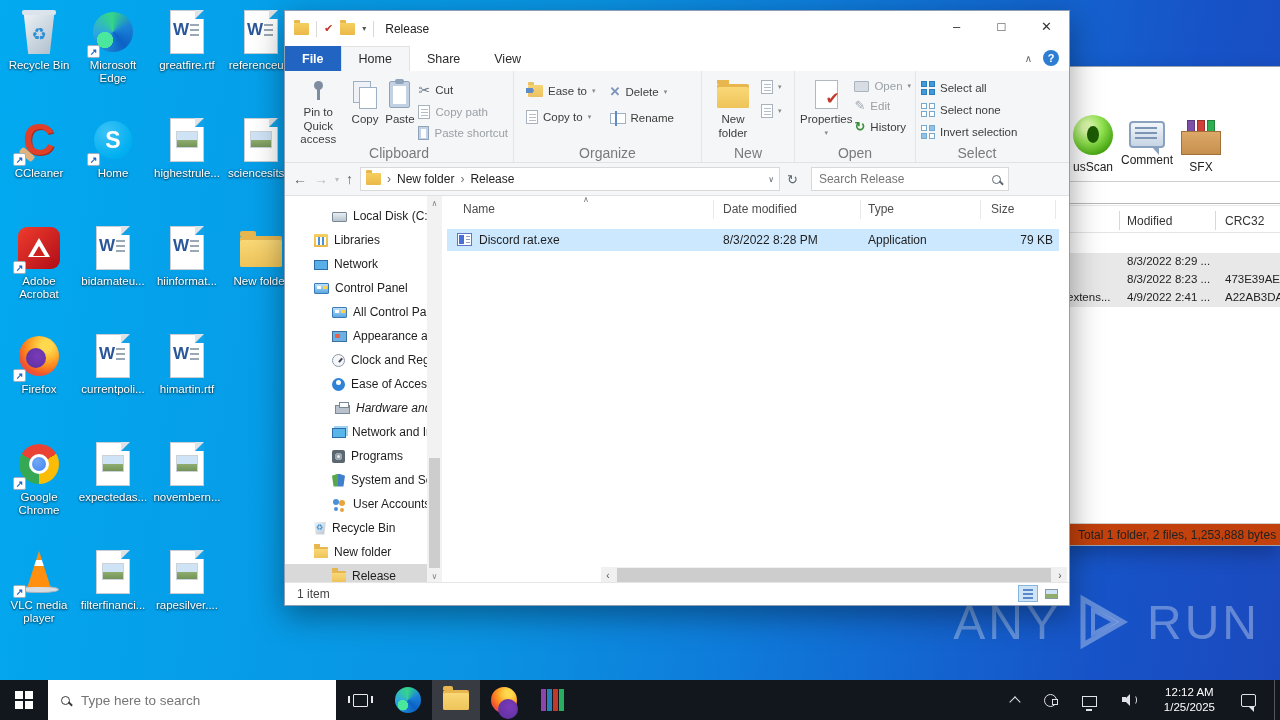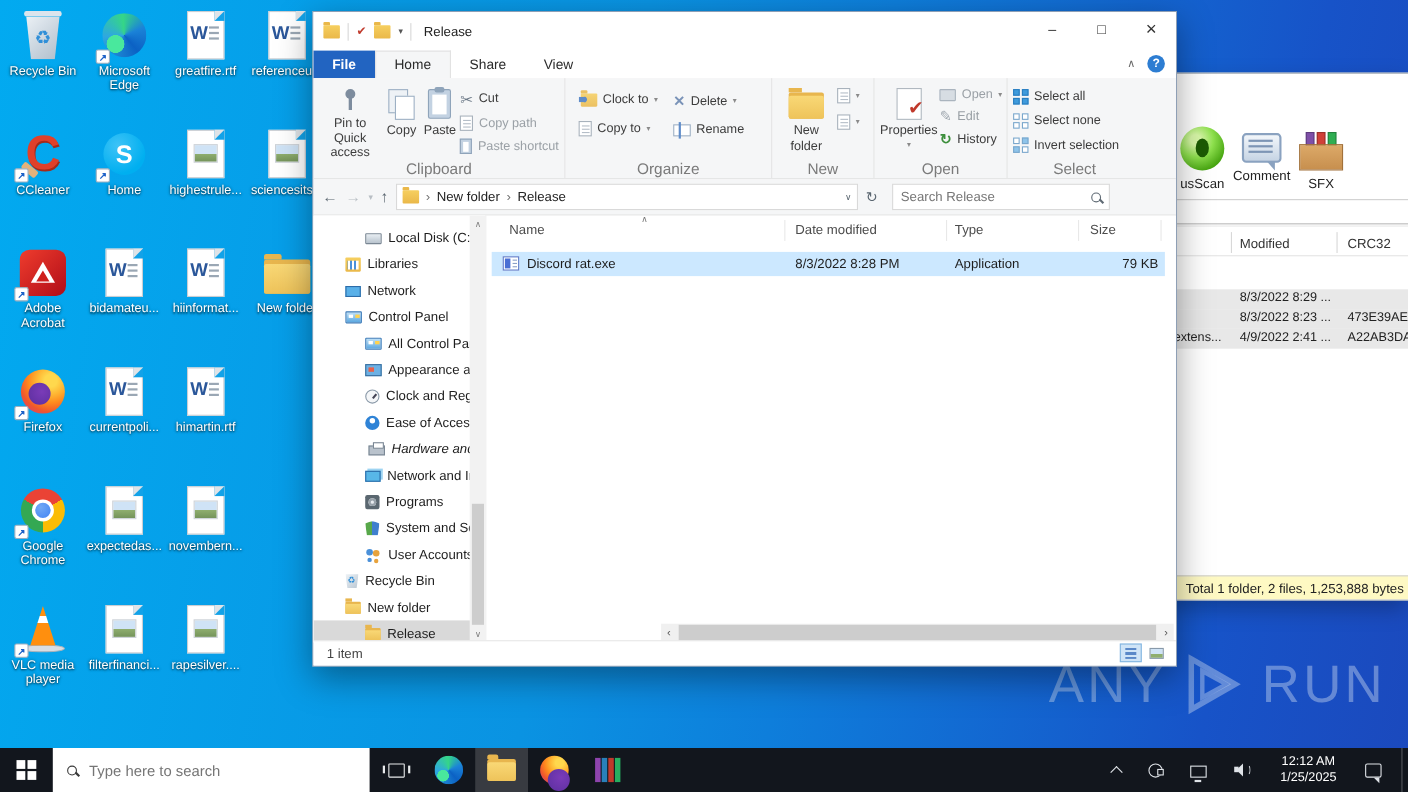--- a/index.html
+++ b/index.html
@@ -218,24 +218,24 @@
   .cmnt::before { content:""; position:absolute; left:4px; top:4px; width:22px; height:2px; background:#7d95b5; box-shadow:0 5px 0 #7d95b5,0 10px 0 #7d95b5; }
   .cmnt::after { content:""; position:absolute; right:4px; bottom:-9px; border-left:7px solid transparent; border-top:8px solid #8aa2c0; }
   .sfxbox { position:relative; width:42px; height:40px; }
   .sfxbox .bx { position:absolute; left:1px; bottom:0; width:40px; height:24px; background:linear-gradient(#dca968,#c78f4e); border:1px solid #a2713a; }
   .sfxbox .bk { position:absolute; bottom:18px; width:8px; height:17px; border:1px solid rgba(0,0,0,.25); }
   .wr-sep1 { position:absolute; left:0; right:0; top:114px; height:1px; background:#cfcfcf; }
   .wr-sep2 { position:absolute; left:0; right:0; top:136px; height:3px; border-top:1px solid #b8b8b8; border-bottom:1px solid #e8e8e8; }
   .wr-headers { position:absolute; left:0; right:0; top:142px; height:24px; border-bottom:1px solid #e4e4e4; }
   .wr-h { position:absolute; top:5px; font-size:12px; color:#333; }
   .wr-v { position:absolute; top:2px; width:1px; height:19px; background:#d8d8d8; }
-  .wr-rows { position:absolute; left:0; right:0; top:196px; }
+  .wr-rows { position:absolute; left:0; right:0; top:186px; }
   .wr-row { position:relative; height:18px; background:#e8e8e8; }
   .wr-row span { position:absolute; top:2px; font-size:11.5px; color:#222; white-space:nowrap; }
-  .wr-status { position:absolute; left:0; right:0; bottom:0; height:22px; border-top:1px solid #d0d0d0; background:#fef9c3;
+  .wr-status { position:absolute; left:0; right:0; bottom:0; height:22px; border-top:1px solid #d0d0d0; background:#c2410c;
     display:flex; align-items:center; padding-left:13px; font-size:12px; color:#222; }
 
   
   .taskbar { position:absolute; left:0; bottom:0; width:1280px; height:40px; background:#12161d; display:flex; align-items:stretch; z-index:50; }
   .tb-start { width:48px; display:flex; align-items:center; justify-content:center; }
   .winlogo { display:grid; grid-template-columns:8px 8px; grid-template-rows:8px 8px; gap:2px; }
   .winlogo span { background:#fff; }
   .tb-search { width:288px; background:#fff; display:flex; align-items:center; gap:11px; padding:0 13px; }
   .tb-search .mag { border-color:#3b3b3b; }
   .tb-search .mag::after { background:#3b3b3b; }
@@ -562,21 +562,21 @@
         </div>
         <span class="glabel">Clipboard</span>
       </div>
 
       <div class="rgroup" style="width:188px; padding-left:12px; gap:14px">
         <div class="rcol" style="gap:13px; padding-top:9px">
           <div class="rb-small">
             <span class="icarrow-folder">
                 <span class="mfold"></span>
               </span>
-            <span>Clock to</span>
+            <span>Ease to</span>
             <span class="dd">▾</span>
           </div>
           <div class="rb-small">
             <span class="icsmall-page"></span>
             <span>Copy to</span>
             <span class="dd">▾</span>
           </div>
         </div>
         <div class="rcol" style="gap:13px; padding-top:9px">
           <div class="rb-small">

